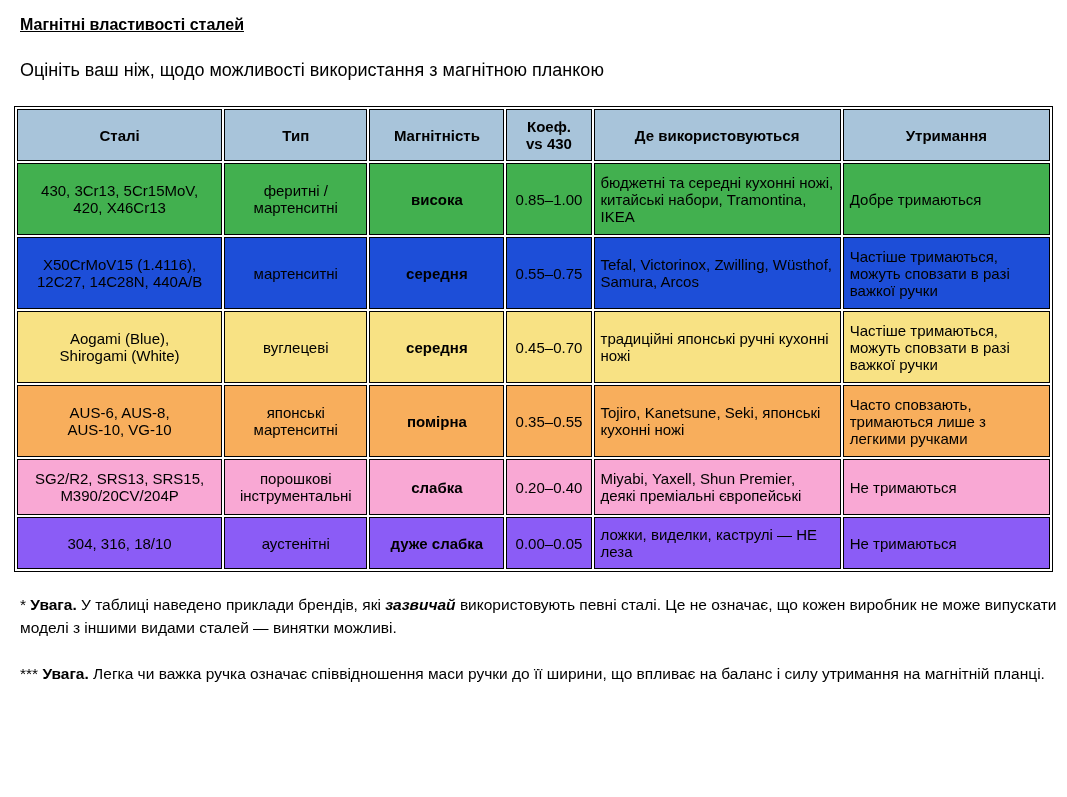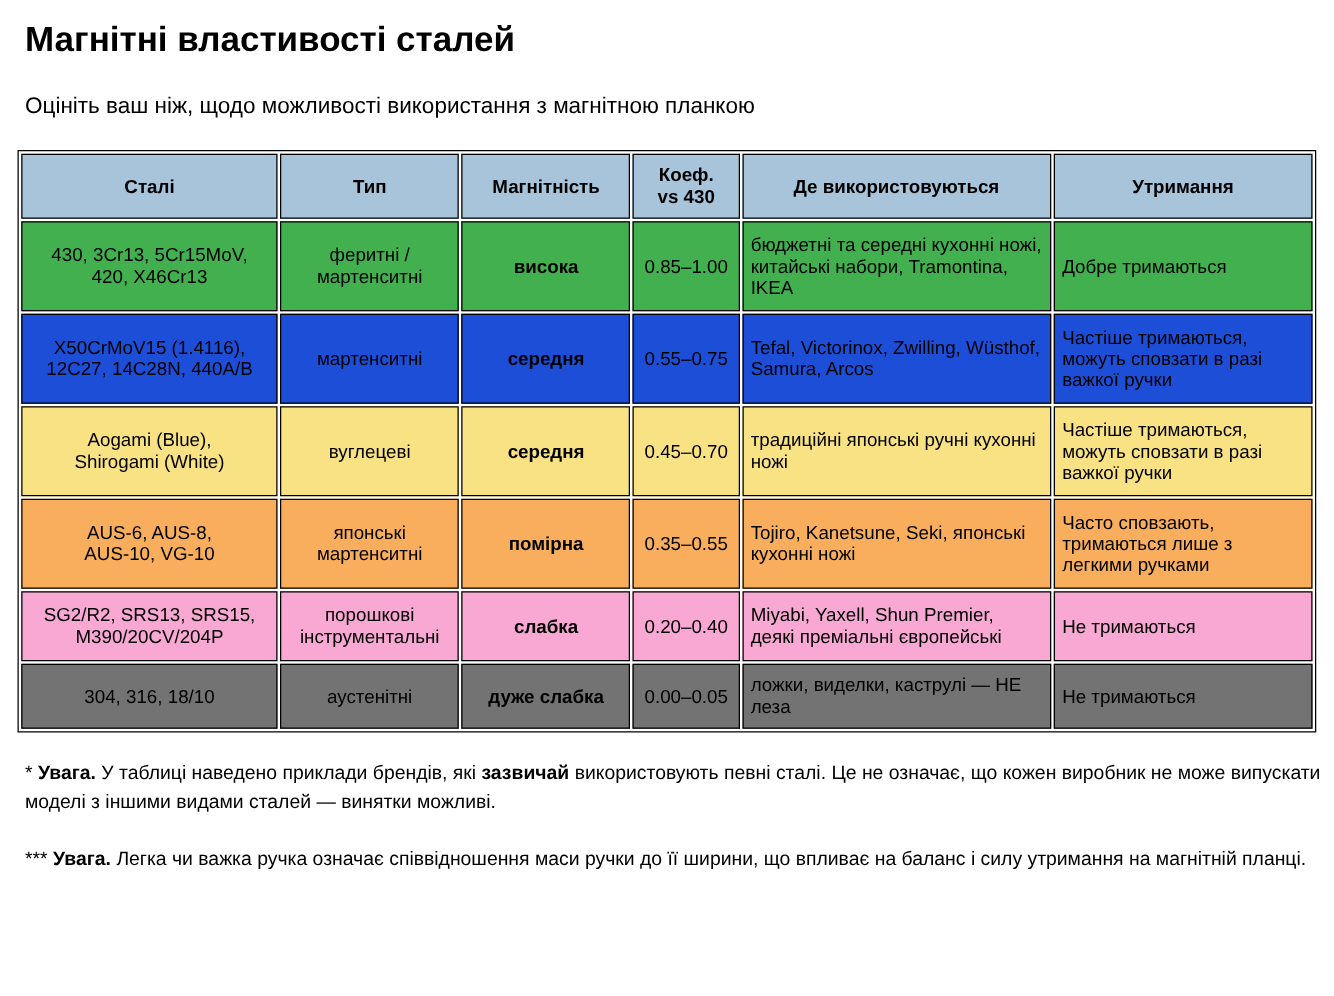--- a/index.html
+++ b/index.html
@@ -11,24 +11,25 @@
   }
   .page {
     width: 1067px;
     height: 797px;
     box-sizing: border-box;
     padding: 12px 14px 0 20px;
     overflow: hidden;
     background: #fff;
   }
   h1.title {
-    font-size: 28px;
+    font-size: 16px;
     font-weight: bold;
     margin: 4px 0 26px 0;
     letter-spacing: 0;
+    text-decoration: underline;
   }
   p.subtitle {
     font-size: 18px;
     margin: 0 0 25px 0;
   }
   p.reference {
     font-size: 18px;
     margin: 0 0 20px 0;
   }
   table.mag-table {
@@ -58,21 +59,21 @@
   tr.r-tall td { height: 62px; }
   tr.r-mid td { height: 46px; }
   tr.r-short td { height: 42px; }
   .footnotes { margin-top: 22px; width: 1042px; }
   .footnote {
     font-size: 15.5px;
     line-height: 1.47;
     margin: 0 0 23px 0;
   }
   .footnote b { font-weight: bold; }
-  .footnote .emph { font-weight: bold; }
+  .footnote .emph { font-weight: bold; font-style: italic; }
 </style>
 </head>
 <body>
 
 <div class="page">
 
   <h1 class="title">Магнітні властивості сталей</h1>
   <p class="subtitle">Оцініть ваш ніж, щодо можливості використання з магнітною планкою</p>
 
   <table class="mag-table">
@@ -137,21 +138,21 @@
       <tr class="r-mid" style="background-color: #f9a8d4;">
         <td class="c-steels pre">SG2/R2, SRS13, SRS15,
 M390/20CV/204P</td>
         <td class="c-type pre">порошкові
 інструментальні</td>
         <td class="c-mag">слабка</td>
         <td class="c-coef">0.20–0.40</td>
         <td class="c-usage">Miyabi, Yaxell, Shun Premier, деякі преміальні європейські</td>
         <td class="c-ret">Не тримаються</td>
       </tr>
-      <tr class="r-short" style="background-color: #737373;">
+      <tr class="r-short" style="background-color: #8b5cf6;">
         <td class="c-steels pre">304, 316, 18/10</td>
         <td class="c-type pre">аустенітні</td>
         <td class="c-mag">дуже слабка</td>
         <td class="c-coef">0.00–0.05</td>
         <td class="c-usage">ложки, виделки, каструлі — НЕ леза</td>
         <td class="c-ret">Не тримаються</td>
       </tr>
     </tbody>
   </table>
 

